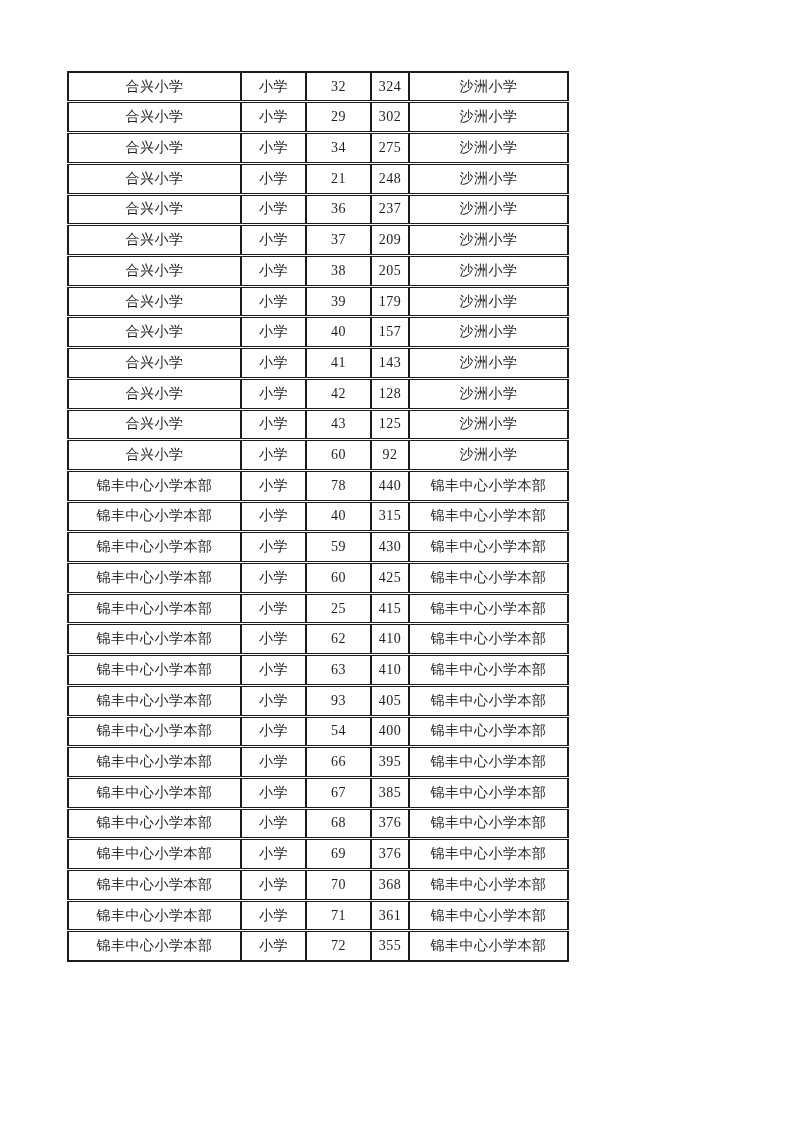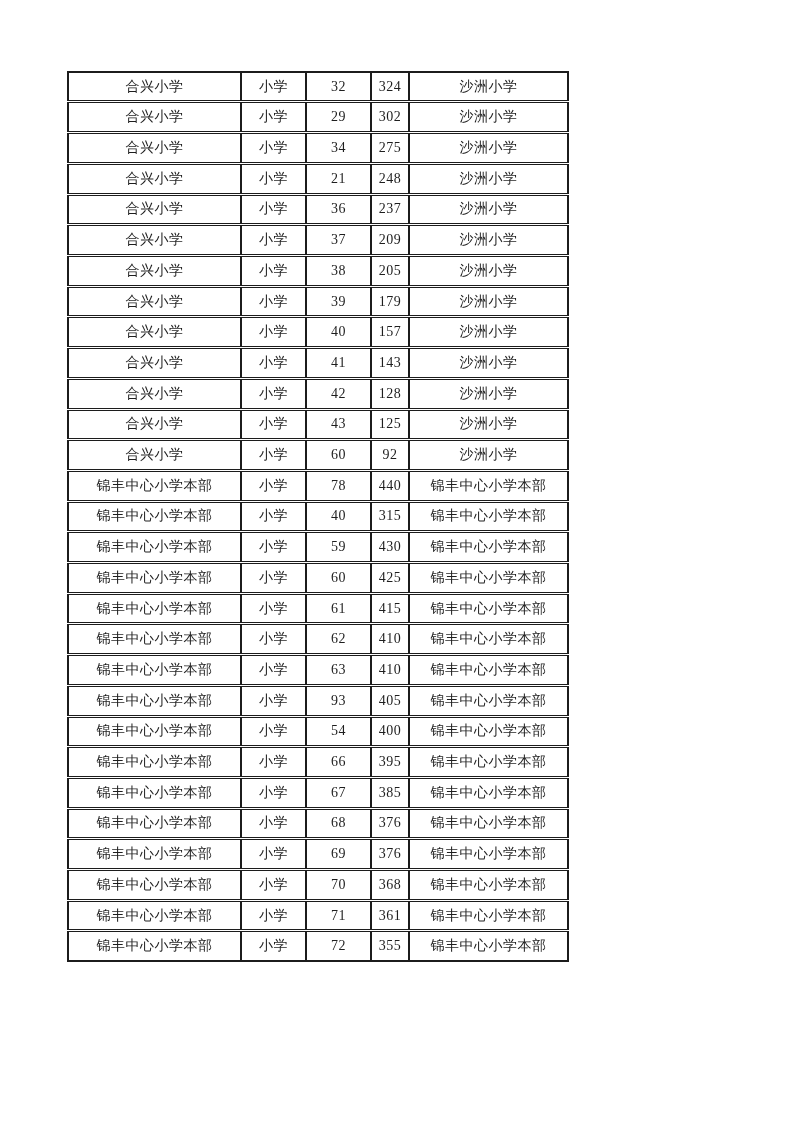--- a/index.html
+++ b/index.html
@@ -175,21 +175,21 @@
         <tr>
           <td>锦丰中心小学本部</td>
           <td>小学</td>
           <td>60</td>
           <td>425</td>
           <td>锦丰中心小学本部</td>
         </tr>
         <tr>
           <td>锦丰中心小学本部</td>
           <td>小学</td>
-          <td>61</td>
+          <td>25</td>
           <td>415</td>
           <td>锦丰中心小学本部</td>
         </tr>
         <tr>
           <td>锦丰中心小学本部</td>
           <td>小学</td>
           <td>62</td>
           <td>410</td>
           <td>锦丰中心小学本部</td>
         </tr>

